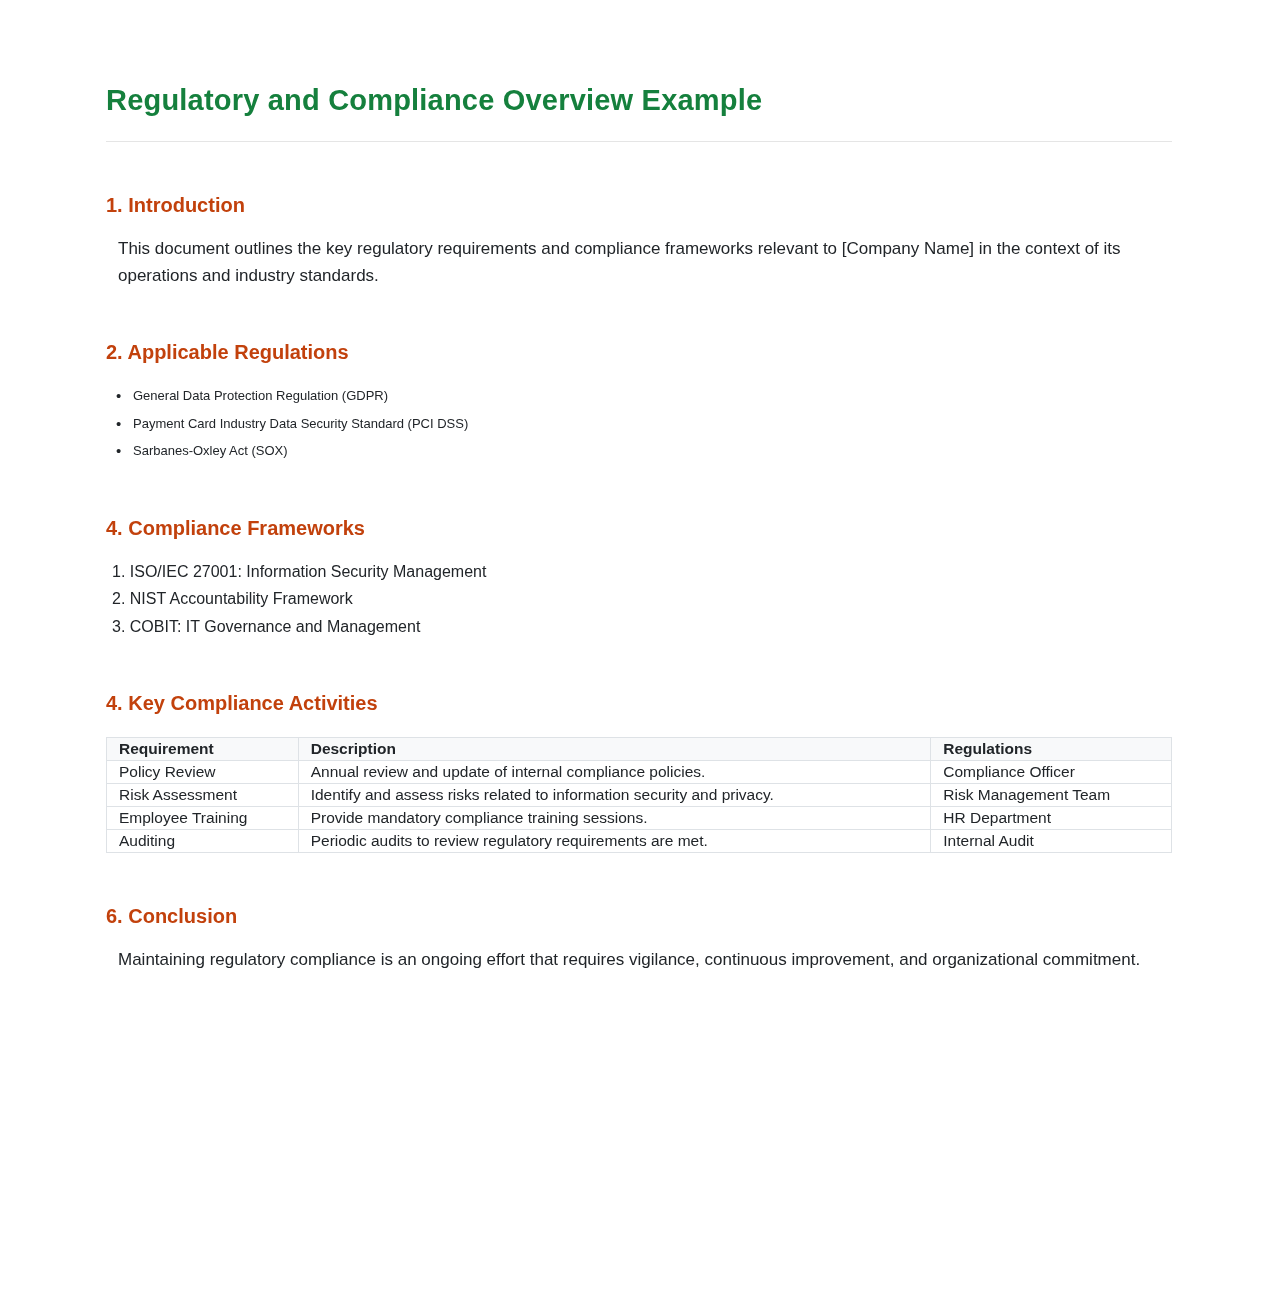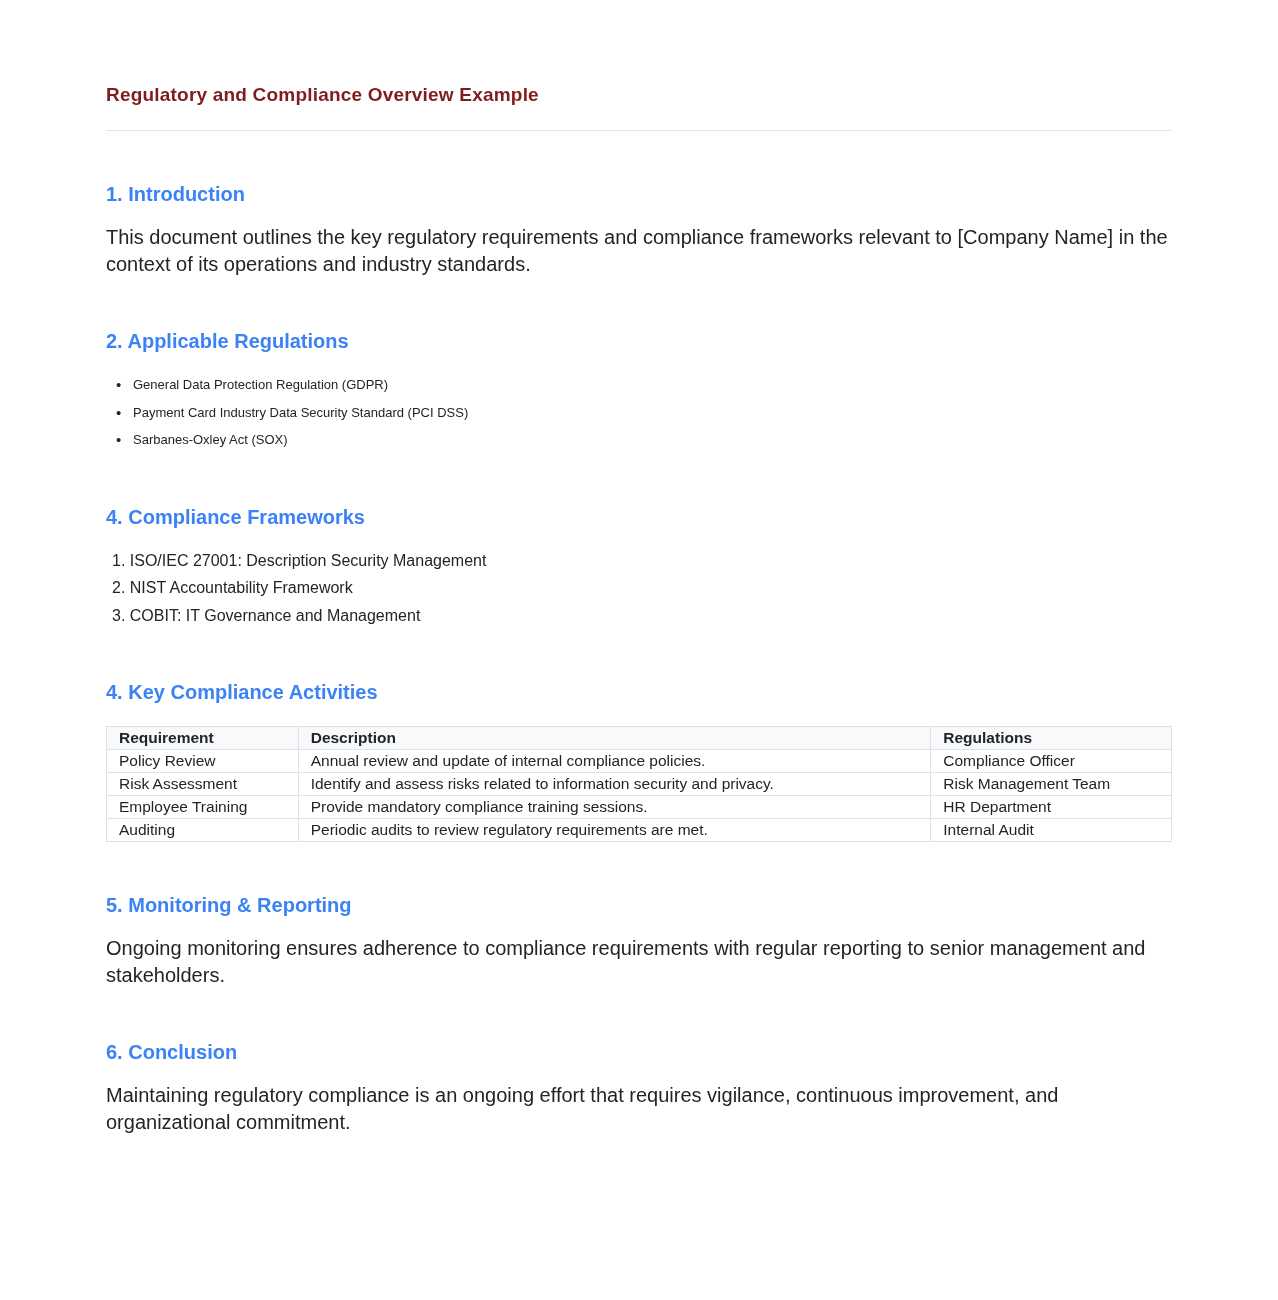--- a/index.html
+++ b/index.html
@@ -10,42 +10,42 @@
     color: #212529;
     font-family: "Liberation Sans", sans-serif;
   }
   .page {
     width: 1066px;
     margin: 0 auto;
     padding-top: 84px;
     padding-bottom: 120px;
   }
   .doc-title {
-    font-size: 19px;
+    font-size: 29px;
     font-weight: 700;
     margin: 0 0 24px 0;
-    color: #7f1d1d;
+    color: #15803d;
     letter-spacing: 0.2px;
   }
   .divider {
     border: none;
     border-top: 1px solid #e5e5e5;
     margin: 0;
   }
   .section { margin-top: 52px; }
   .section-heading {
     font-size: 20px;
     font-weight: 700;
     margin: 4px 0 18px 0;
-    color: #3b82f6;
+    color: #c2410c;
   }
   .body-text {
-    font-size: 20px;
+    font-size: 17px;
     line-height: 27px;
-    margin: 0;
+    margin: 12px;
   }
   ul.bullet-list {
     list-style: none;
     margin: 16px 0 0 0;
     padding: 0 0 0 6px;
   }
   ul.bullet-list li {
     font-size: 13px;
     line-height: 27.5px;
     padding-left: 21px;
@@ -111,21 +111,21 @@
     <ul class="bullet-list">
       <li>General Data Protection Regulation (GDPR)</li>
       <li>Payment Card Industry Data Security Standard (PCI DSS)</li>
       <li>Sarbanes-Oxley Act (SOX)</li>
     </ul>
   </div>
 
   <div class="section">
     <h2 class="section-heading">4. Compliance Frameworks</h2>
     <ol class="numbered-list">
-      <li>ISO/IEC 27001: Description Security Management</li>
+      <li>ISO/IEC 27001: Information Security Management</li>
       <li>NIST Accountability Framework</li>
       <li>COBIT: IT Governance and Management</li>
     </ol>
   </div>
 
   <div class="section">
     <h2 class="section-heading">4. Key Compliance Activities</h2>
     <table class="activities">
       <thead>
         <tr>
@@ -152,23 +152,19 @@
         </tr>
         <tr>
           <td>Auditing</td>
           <td>Periodic audits to review regulatory requirements are met.</td>
           <td>Internal Audit</td>
         </tr>
       </tbody>
     </table>
   </div>
 
-  <div class="section">
-    <h2 class="section-heading">5. Monitoring &amp; Reporting</h2>
-    <p class="body-text">Ongoing monitoring ensures adherence to compliance requirements with regular reporting to senior management and stakeholders.</p>
-  </div>
 
   <div class="section">
     <h2 class="section-heading">6. Conclusion</h2>
     <p class="body-text">Maintaining regulatory compliance is an ongoing effort that requires vigilance, continuous improvement, and organizational commitment.</p>
   </div>
 
 </div>
 
 </body></html>

